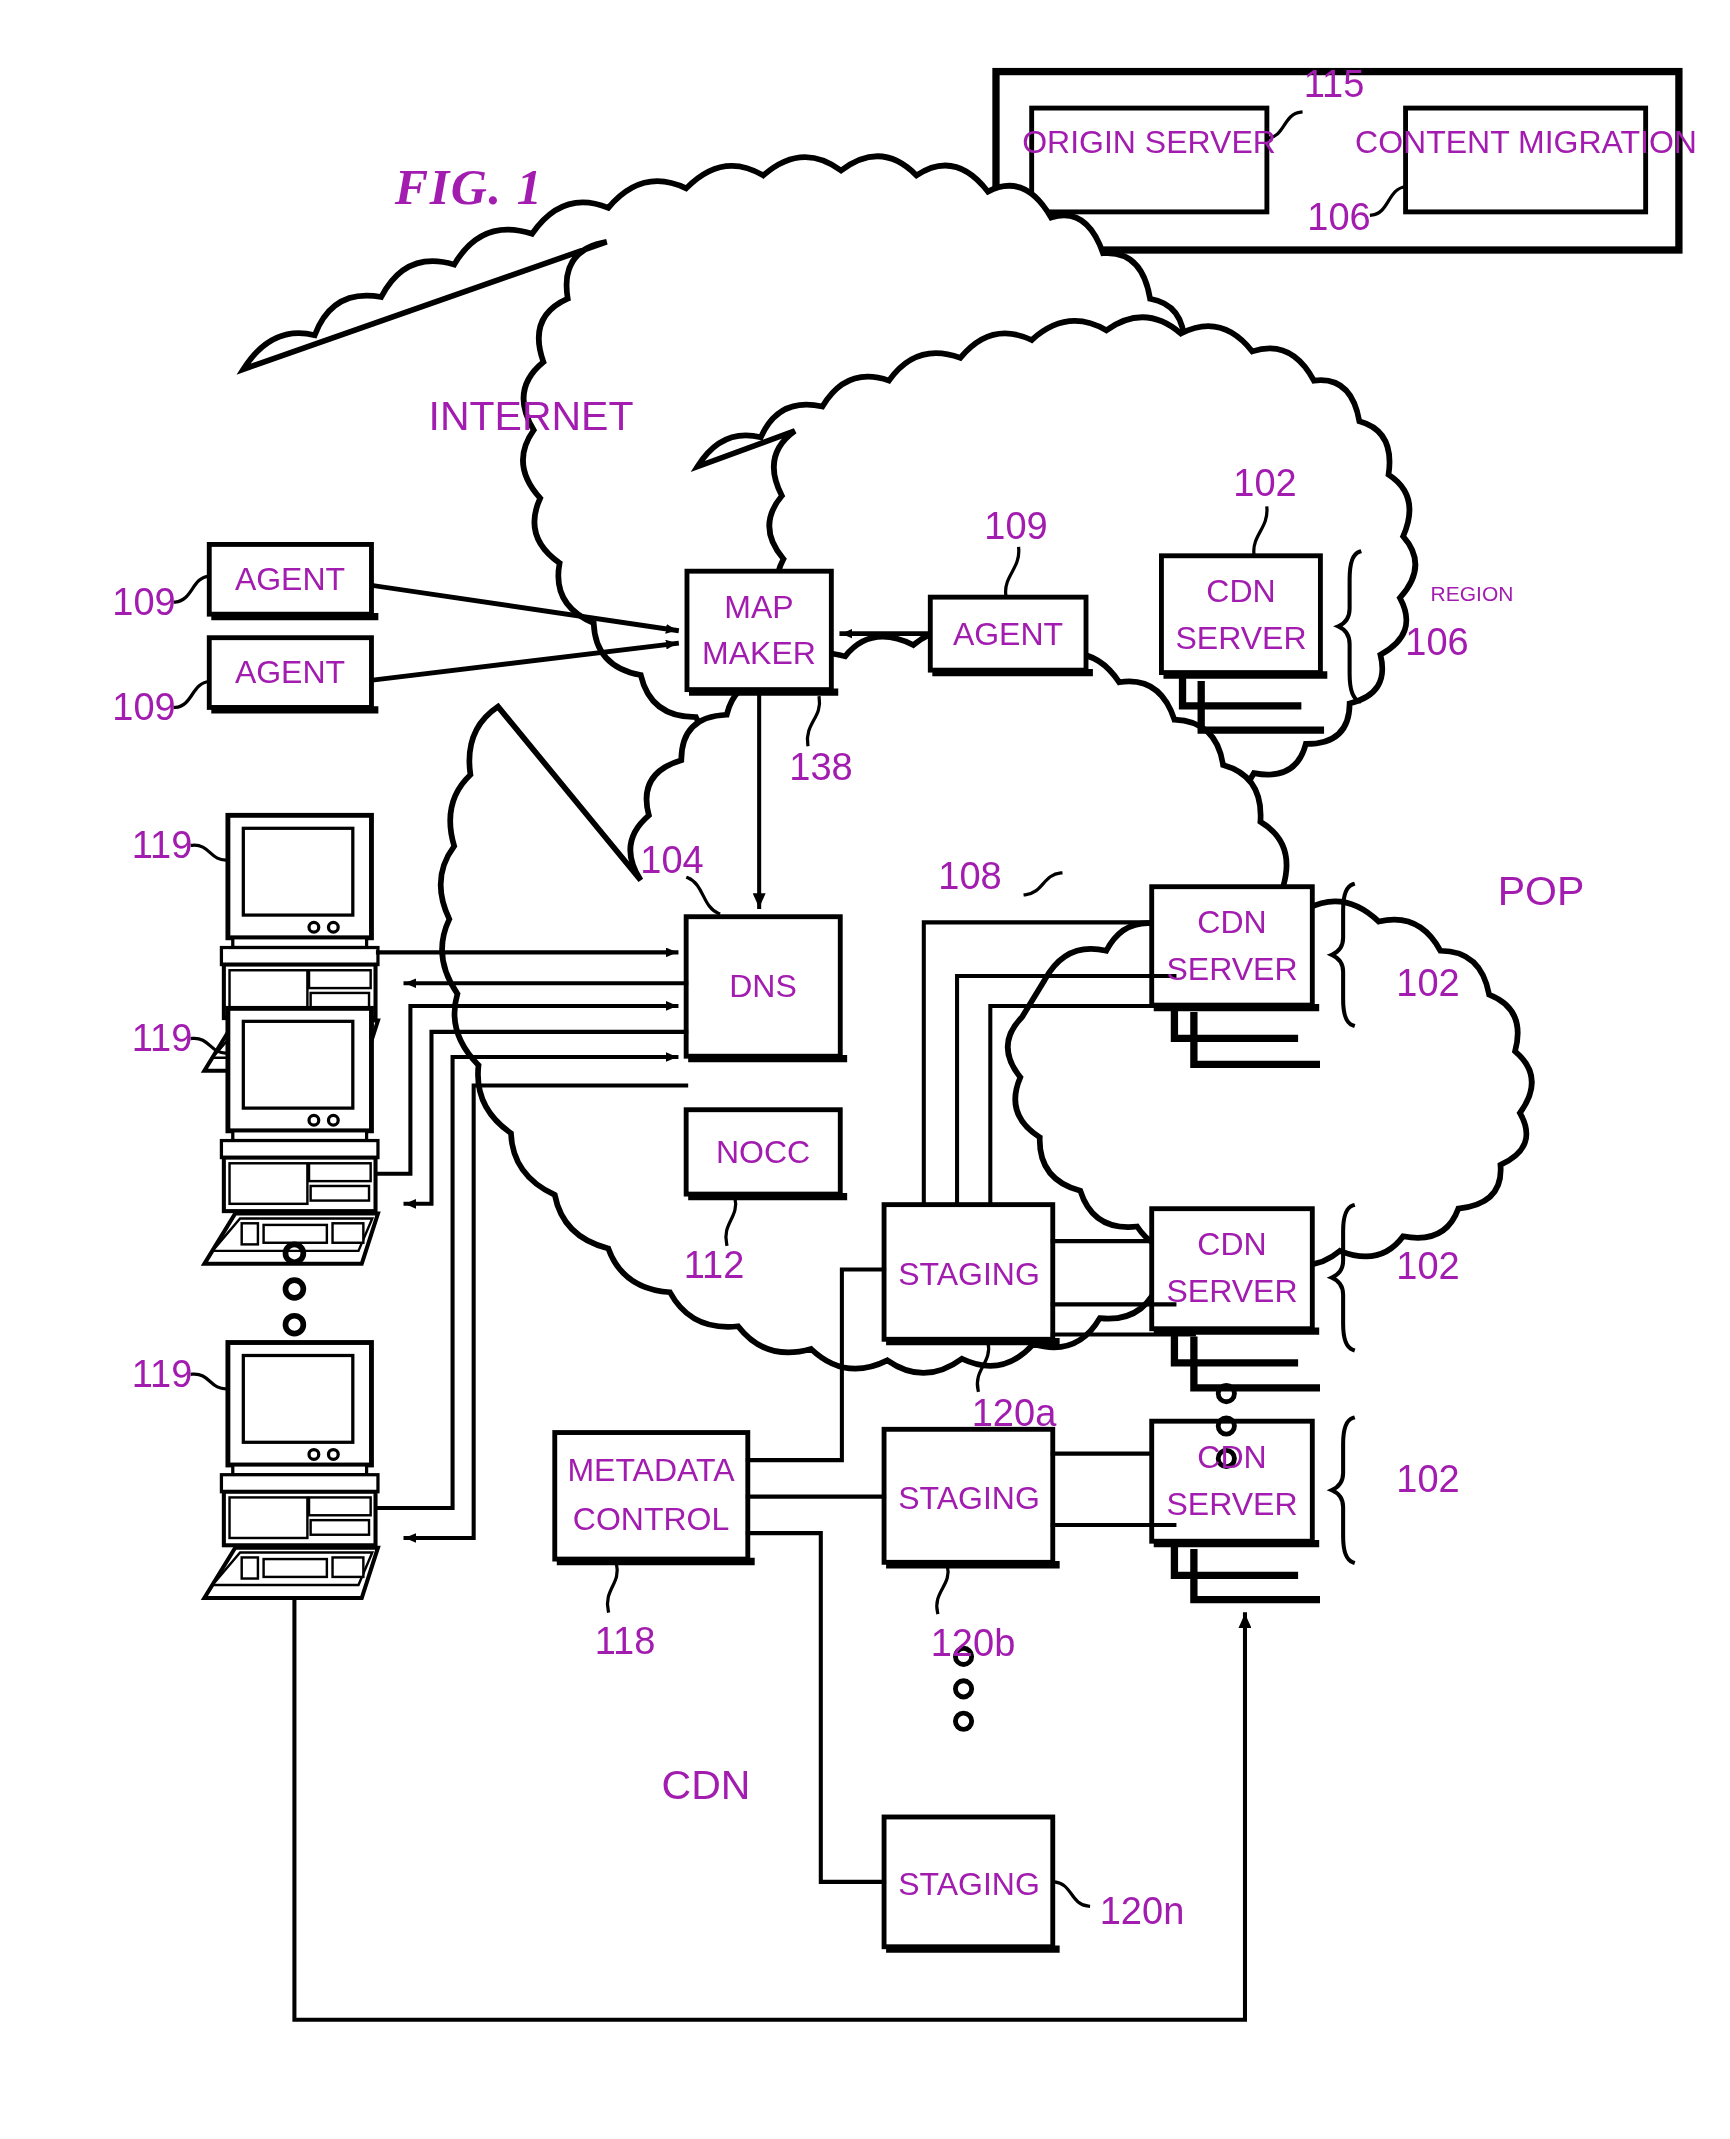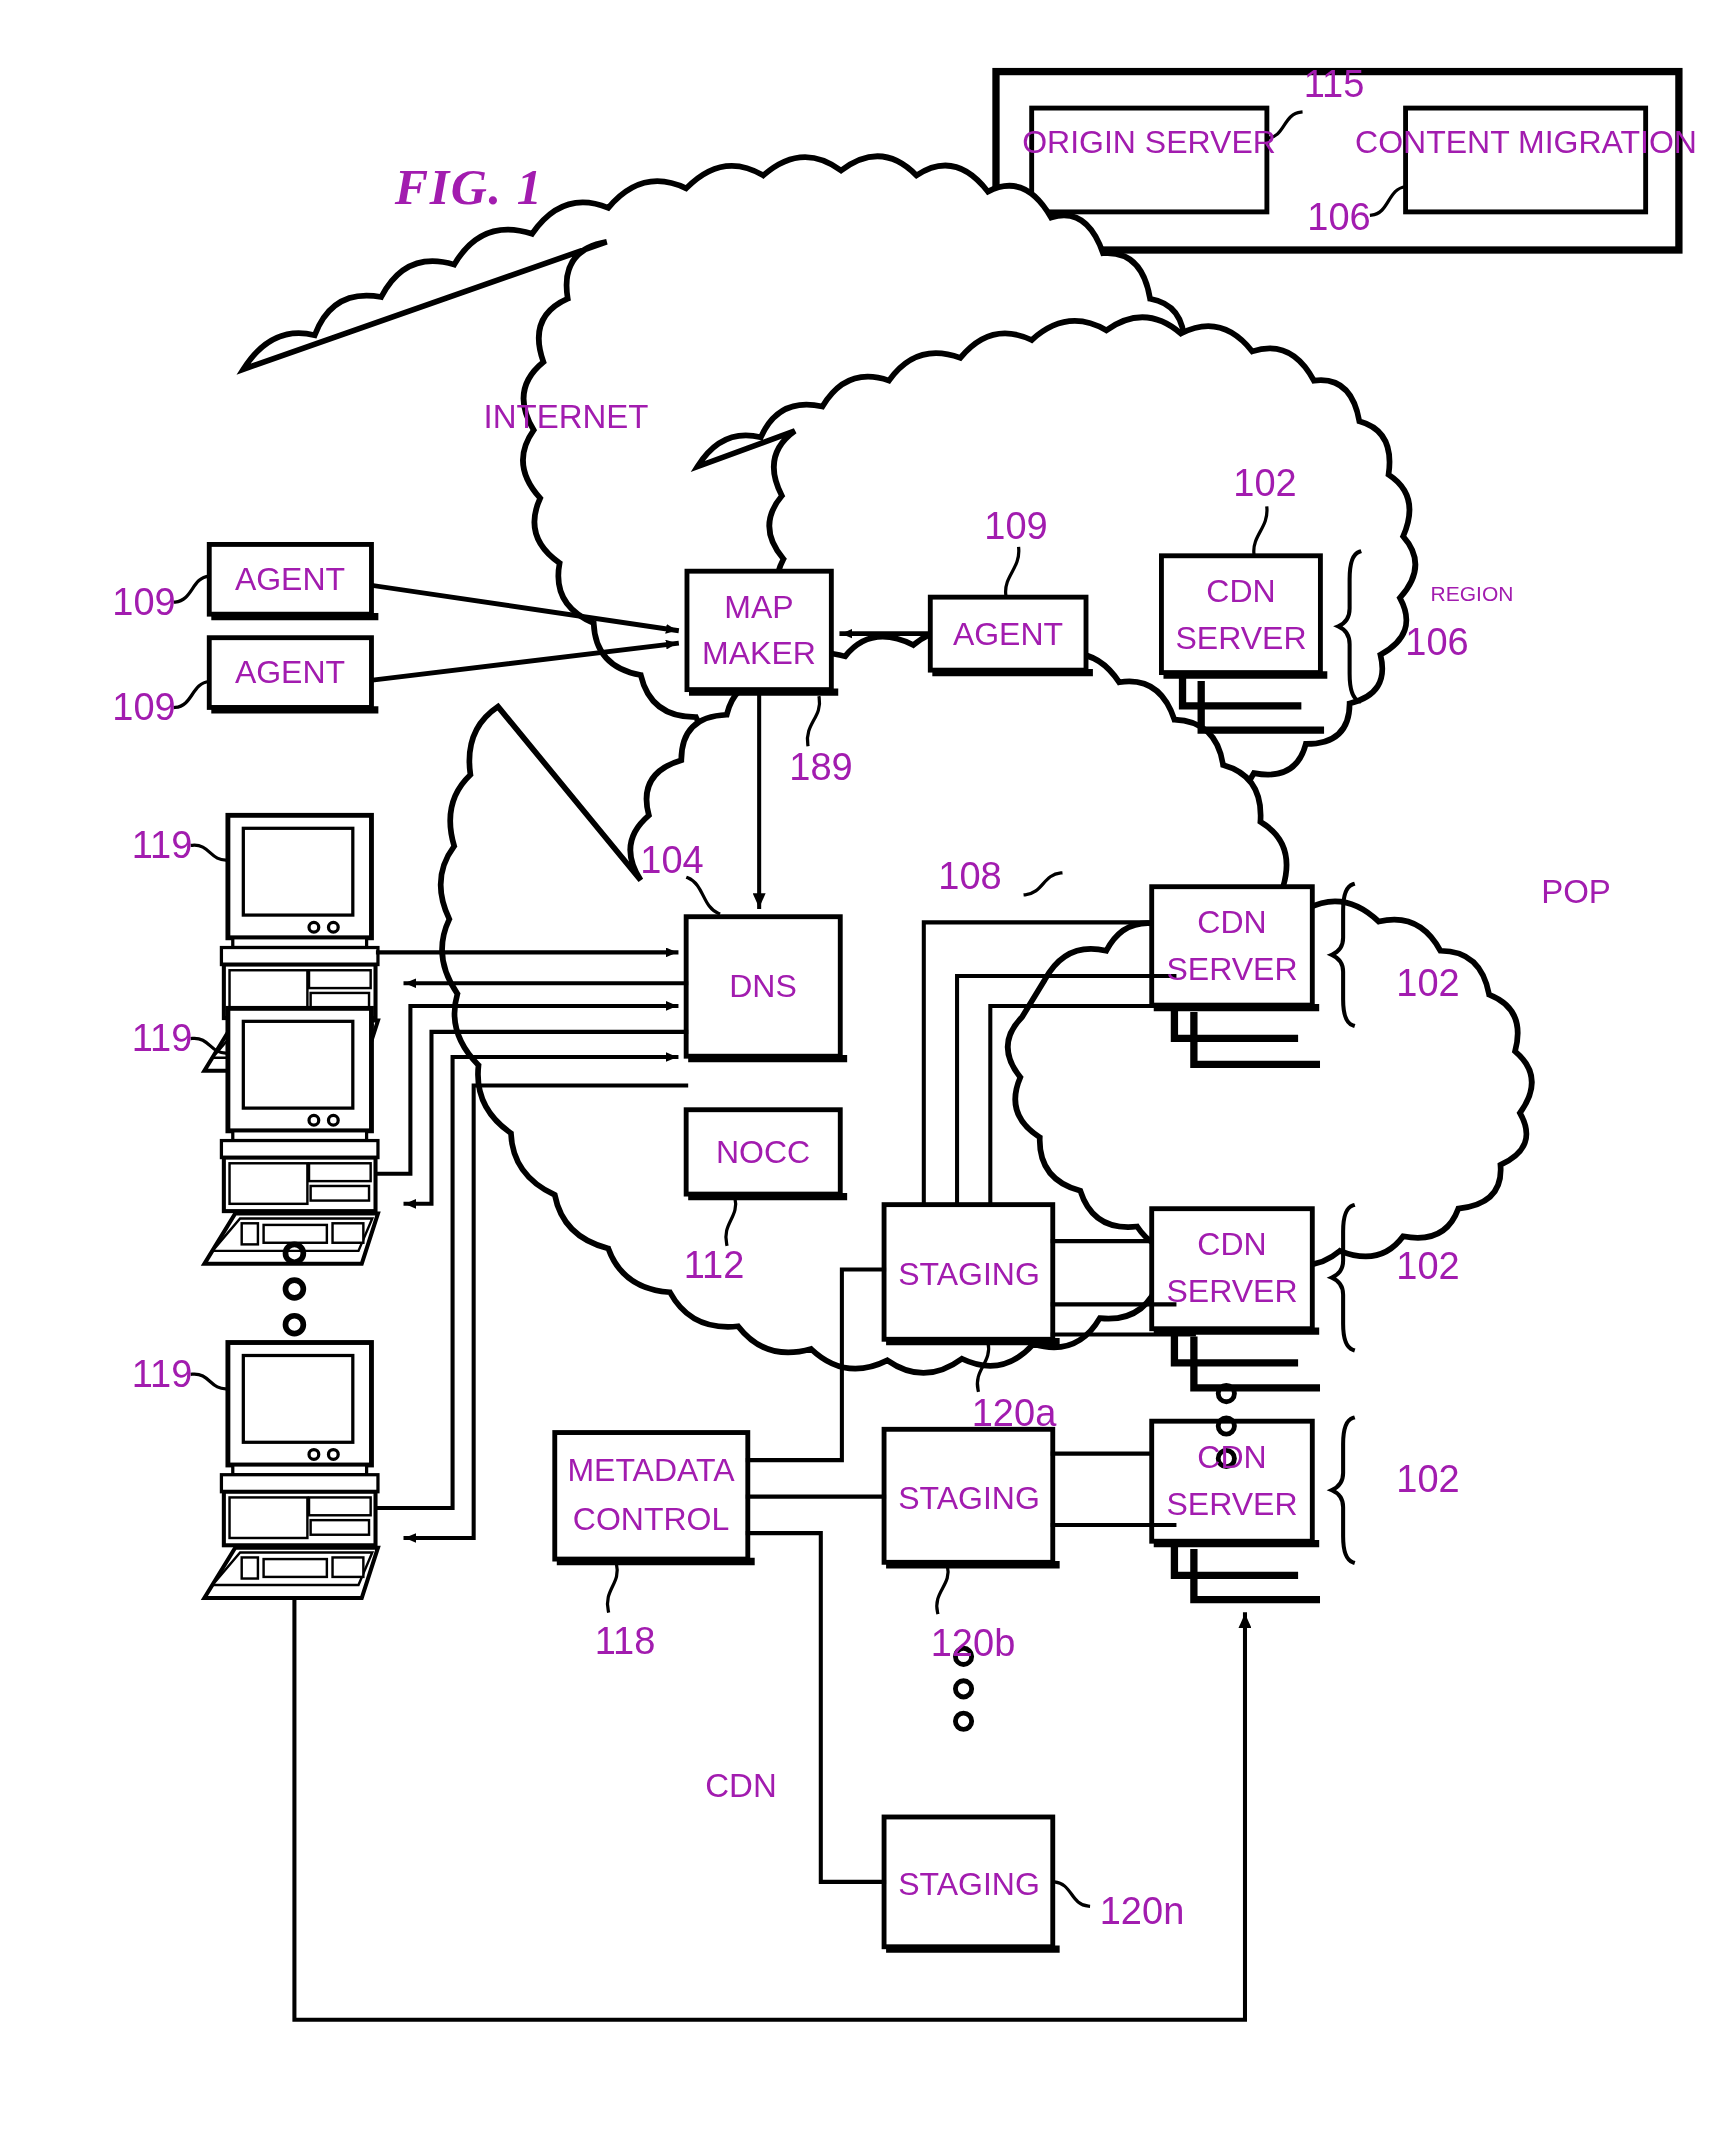--- a/index.html
+++ b/index.html
@@ -7,21 +7,21 @@
   body{width:1730px;height:2140px;position:relative;overflow:hidden;
        font-family:"Liberation Sans", sans-serif;color:#000;}
   #figure-root{position:absolute;left:0;top:0;width:1730px;height:2140px;}
   svg.layer{position:absolute;left:0;top:0;width:1730px;height:2140px;}
   .txt{position:absolute;white-space:nowrap;font-family:"Liberation Sans", sans-serif;
        color:#a21caf;line-height:1;}
   .fig-title{font-family:"Liberation Serif", serif;font-style:italic;font-weight:bold;
              font-size:50px;letter-spacing:1.6px;}
   .ref{font-size:38px;}
   .boxlabel{font-size:32px;}
-  .cloudlabel{font-size:33px;margin-left:35px;}
+  .cloudlabel{font-size:41px;}
   .ctr{transform:translate(-50%,-50%);}
 </style>
 </head>
 <body>
 
 <div id="figure-root">
 
   <svg class="layer" viewBox="0 0 2133 2638">
     <defs>
       <marker id="arrowSolid" markerWidth="14" markerHeight="12" refX="13" refY="6" orient="auto" markerUnits="userSpaceOnUse">
@@ -285,21 +285,21 @@
   <div class="txt ref ctr" style="left:144px; top:602px;">109</div>
 
   <div class="txt boxlabel ctr" style="left:290px; top:672px;">AGENT</div>
   <div class="txt ref ctr" style="left:144px; top:707px;">109</div>
 
   <div class="txt boxlabel ctr" style="left:1008px; top:634px;">AGENT</div>
   <div class="txt ref ctr" style="left:1016px; top:526px;">109</div>
 
   <div class="txt boxlabel ctr" style="left:759px; top:607px;">MAP</div>
   <div class="txt boxlabel ctr" style="left:759px; top:653px;">MAKER</div>
-  <div class="txt ref ctr" style="left:821px; top:767px;">189</div>
+  <div class="txt ref ctr" style="left:821px; top:767px;">138</div>
 
   <div class="txt boxlabel ctr" style="left:1241px; top:591px;">CDN</div>
   <div class="txt boxlabel ctr" style="left:1241px; top:638px;">SERVER</div>
   <div class="txt ref ctr" style="left:1265px; top:483px;">102</div>
   <div class="txt boxlabel ctr" style="left:1472px; top:593px; font-size:21px;">REGION</div>
   <div class="txt ref ctr" style="left:1437px; top:642px;">106</div>
 
   <div class="txt ref ctr" style="left:162px; top:845px;">119</div>
   <div class="txt ref ctr" style="left:162px; top:1038px;">119</div>
   <div class="txt ref ctr" style="left:162px; top:1374px;">119</div>

